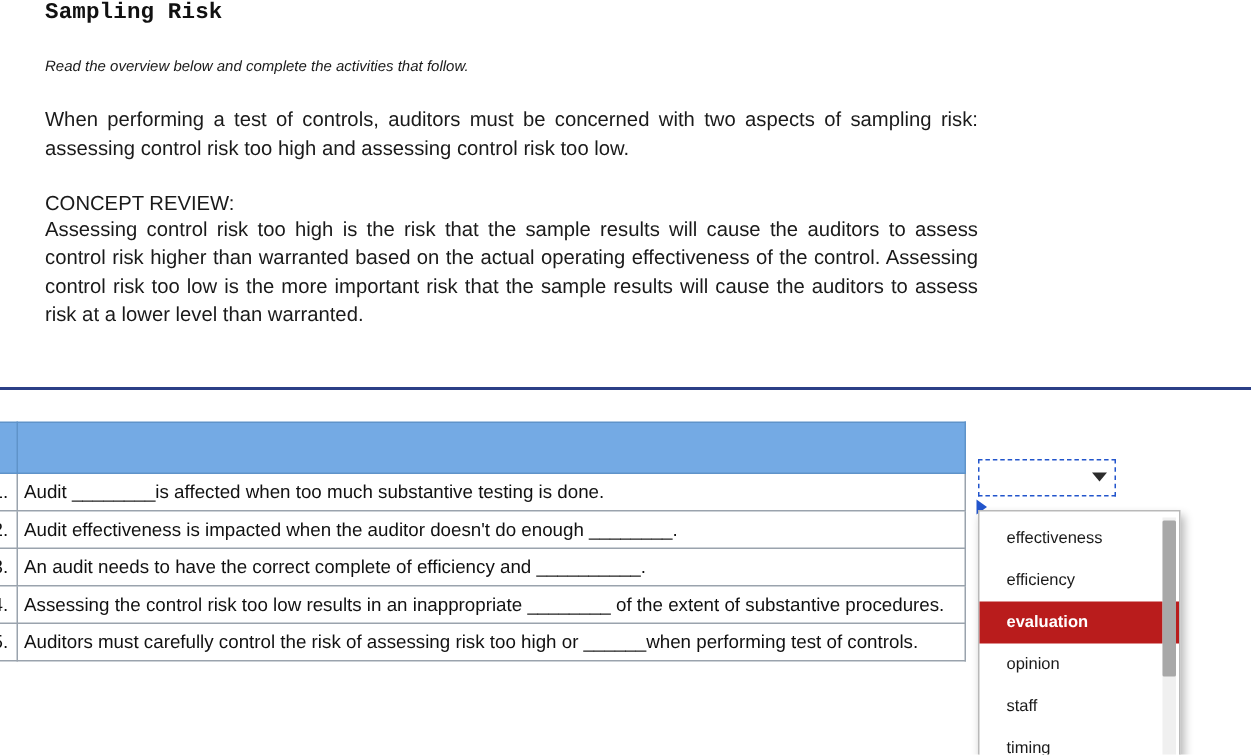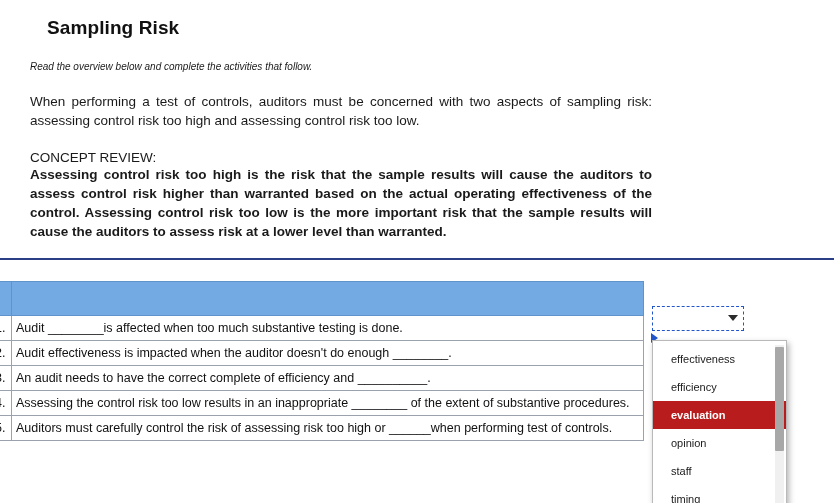--- a/index.html
+++ b/index.html
@@ -17,25 +17,26 @@
     position: relative;
   }
 
   .content {
     padding: 0 30px;
     width: 622px;
   }
 
   .section-title {
     font-weight: bold;
-    font-size: 19px;
+    font-size: 15px;
     color: #111;
-    margin: 17px;
+    margin: 0;
     padding-top: 0px;
     letter-spacing: 0.1px;
+    font-family: Liberation Mono, monospace;
   }
 
   .instruction {
     font-style: italic;
     font-size: 10px;
     margin-top: 22px;
     color: #1a1a1a;
   }
 
   .para {
@@ -51,21 +52,20 @@
     font-size: 13.5px;
     color: #1a1a1a;
   }
 
   .concept-body {
     font-size: 13.5px;
     line-height: 19px;
     text-align: justify;
     color: #1a1a1a;
     margin-top: 0px;
-    font-weight: bold;
   }
 
   .divider {
     position: absolute;
     left: 0;
     top: 258px;
     width: 834px;
     height: 2px;
     background: #2b3f87;
   }

